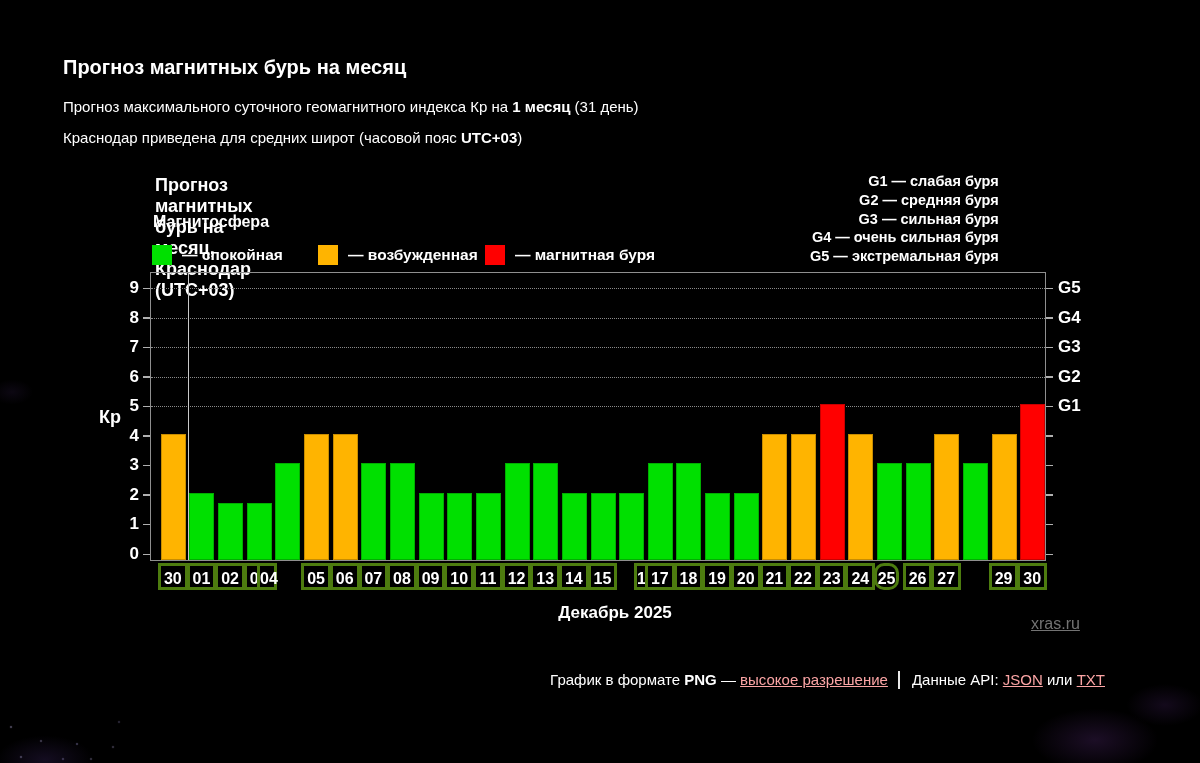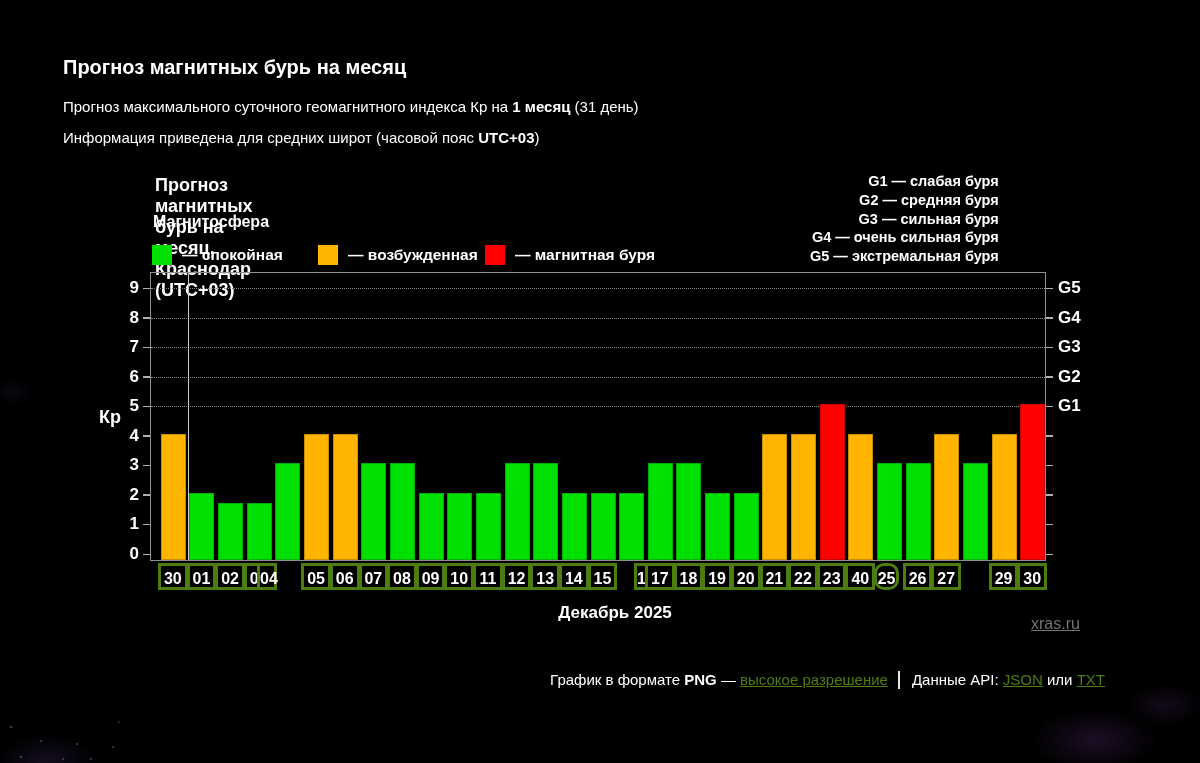--- a/index.html
+++ b/index.html
@@ -57,34 +57,34 @@
 
   .xlabels { position:absolute; left:150px; top:563px; width:896px; height:28px; }
   .xbox { position:absolute; top:0; height:27px; border:3px solid #4d7c0f; background:#000;
           font-size:16px; font-weight:bold; text-align:center; line-height:25px; color:#fff; }
   .xaxis-title { position:absolute; left:150px; top:603px; width:930px; text-align:center;
                  font-size:17px; font-weight:bold; }
   .watermark { position:absolute; left:1031px; top:615px; font-size:16px; color:#737373;text-decoration:underline; }
 
   .footer { position:absolute; left:0; top:671px; width:1105px; text-align:right; font-size:15px; }
   .footer b { font-weight:bold; }
-  .ylink { color:#4d7c0f; text-decoration:underline; cursor:pointer; }
+  .ylink { color:#fca5a5; text-decoration:underline; cursor:pointer; }
   .pipe { display:inline-block; width:2px; height:18px; background:#e8e8e8;
           margin:0 12px -4px 10px; }
 </style>
 </head>
 <body>
 
 <div class="stars"></div>
 
 <h1 class="page-title">Прогноз магнитных бурь на месяц</h1>
 
 <p class="sub line1"><span>Прогноз максимального суточного геомагнитного индекса Кр на </span><b>1 месяц</b><span> (31 день)</span></p>
 
-<p class="sub line2"><span>Информация приведена для средних широт (часовой пояс </span><b>UTC+03</b><span>)</span></p>
+<p class="sub line2"><span>Краснодар приведена для средних широт (часовой пояс </span><b>UTC+03</b><span>)</span></p>
 
 <div class="chart">
   <div class="chart-title">Прогноз магнитных бурь на месяц, Краснодар (UTC+03)</div>
   <div class="legend-title">Магнитосфера</div>
   <div class="legend" id="legend">
       <div class="legend-item" style="left: 0px;">
         <span class="swatch" style="background: rgb(0, 224, 0);"></span>
         <span class="legend-label">— спокойная</span>
       </div>
       <div class="legend-item" style="left: 150px; margin-left: 16px;">
@@ -196,21 +196,21 @@
       <div class="xbox" style="left: 409.032px; width: 29.6452px;">14</div>
       <div class="xbox" style="left: 437.677px; width: 29.6452px;">15</div>
       <div class="xbox" style="left: 484px; width: 15px; text-align: center;">16</div>
       <div class="xbox" style="left: 494.968px; width: 29.6452px;">17</div>
       <div class="xbox" style="left: 523.613px; width: 29.6452px;">18</div>
       <div class="xbox" style="left: 552.258px; width: 29.6452px;">19</div>
       <div class="xbox" style="left: 580.903px; width: 29.6452px;">20</div>
       <div class="xbox" style="left: 609.548px; width: 29.6452px;">21</div>
       <div class="xbox" style="left: 638.194px; width: 29.6452px;">22</div>
       <div class="xbox" style="left: 666.839px; width: 29.6452px;">23</div>
-      <div class="xbox" style="left: 695.484px; width: 29.6452px;">40</div>
+      <div class="xbox" style="left: 695.484px; width: 29.6452px;">24</div>
       <div class="xbox" style="left: 724.129px; width: 25px; border-radius: 10px;">25</div>
       <div class="xbox" style="left: 752.774px; width: 29.6452px;">26</div>
       <div class="xbox" style="left: 781.419px; width: 29.6452px;">27</div>
       <div class="xbox" style="left: 843px; width: 29.6452px;">28</div>
       <div class="xbox" style="left: 838.71px; width: 29.6452px;">29</div>
       <div class="xbox" style="left: 867.355px; width: 29.6452px;">30</div>
     </div>
   <div class="xaxis-title">Декабрь 2025</div>
   <div class="watermark">xras.ru</div>
 </div>

